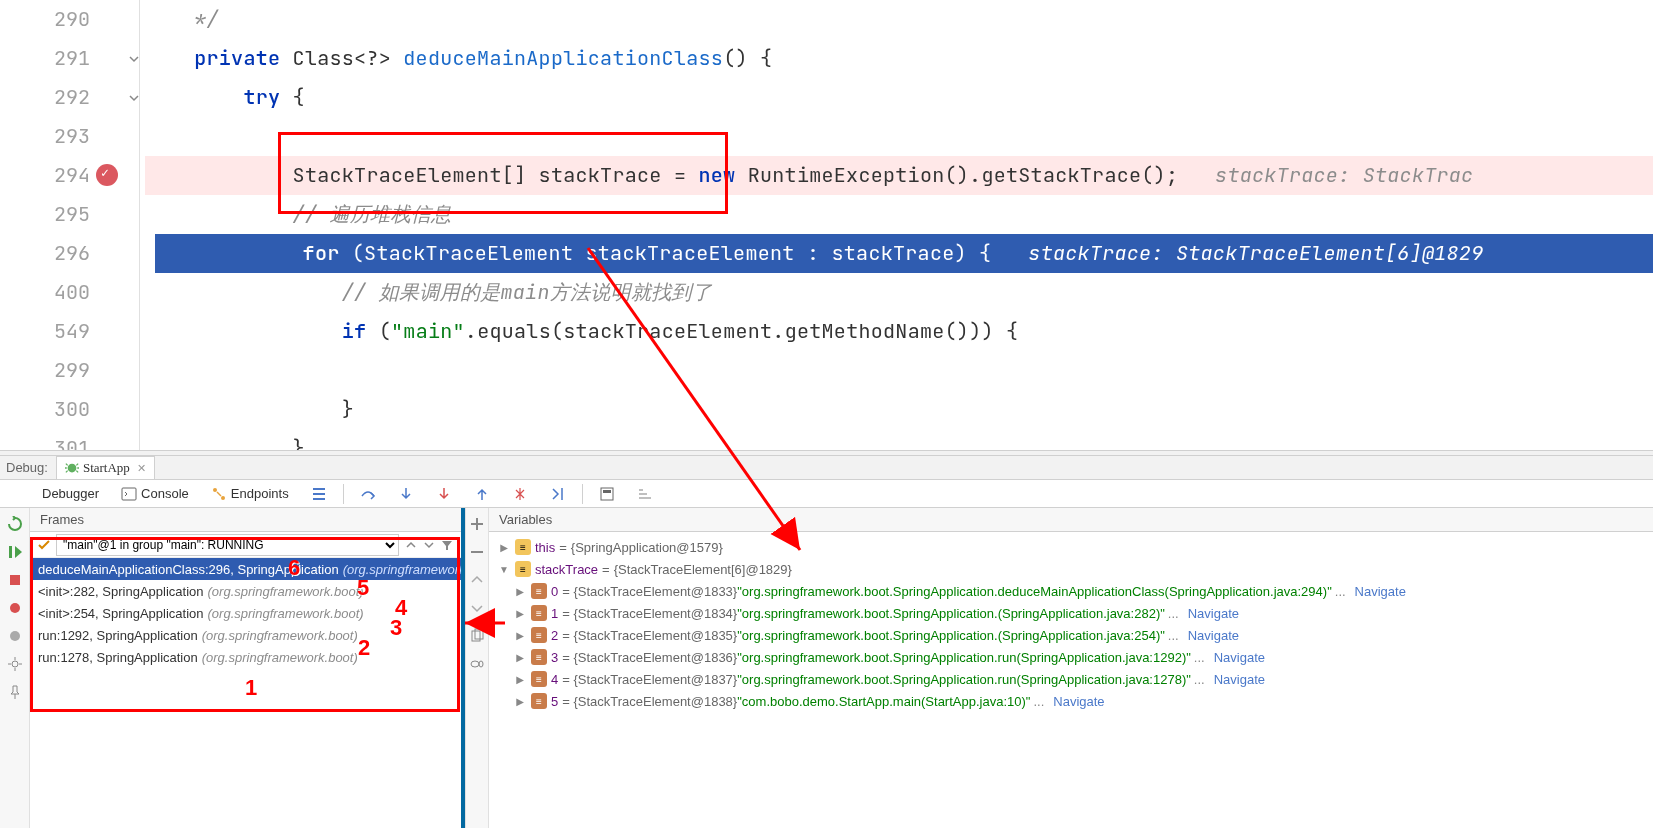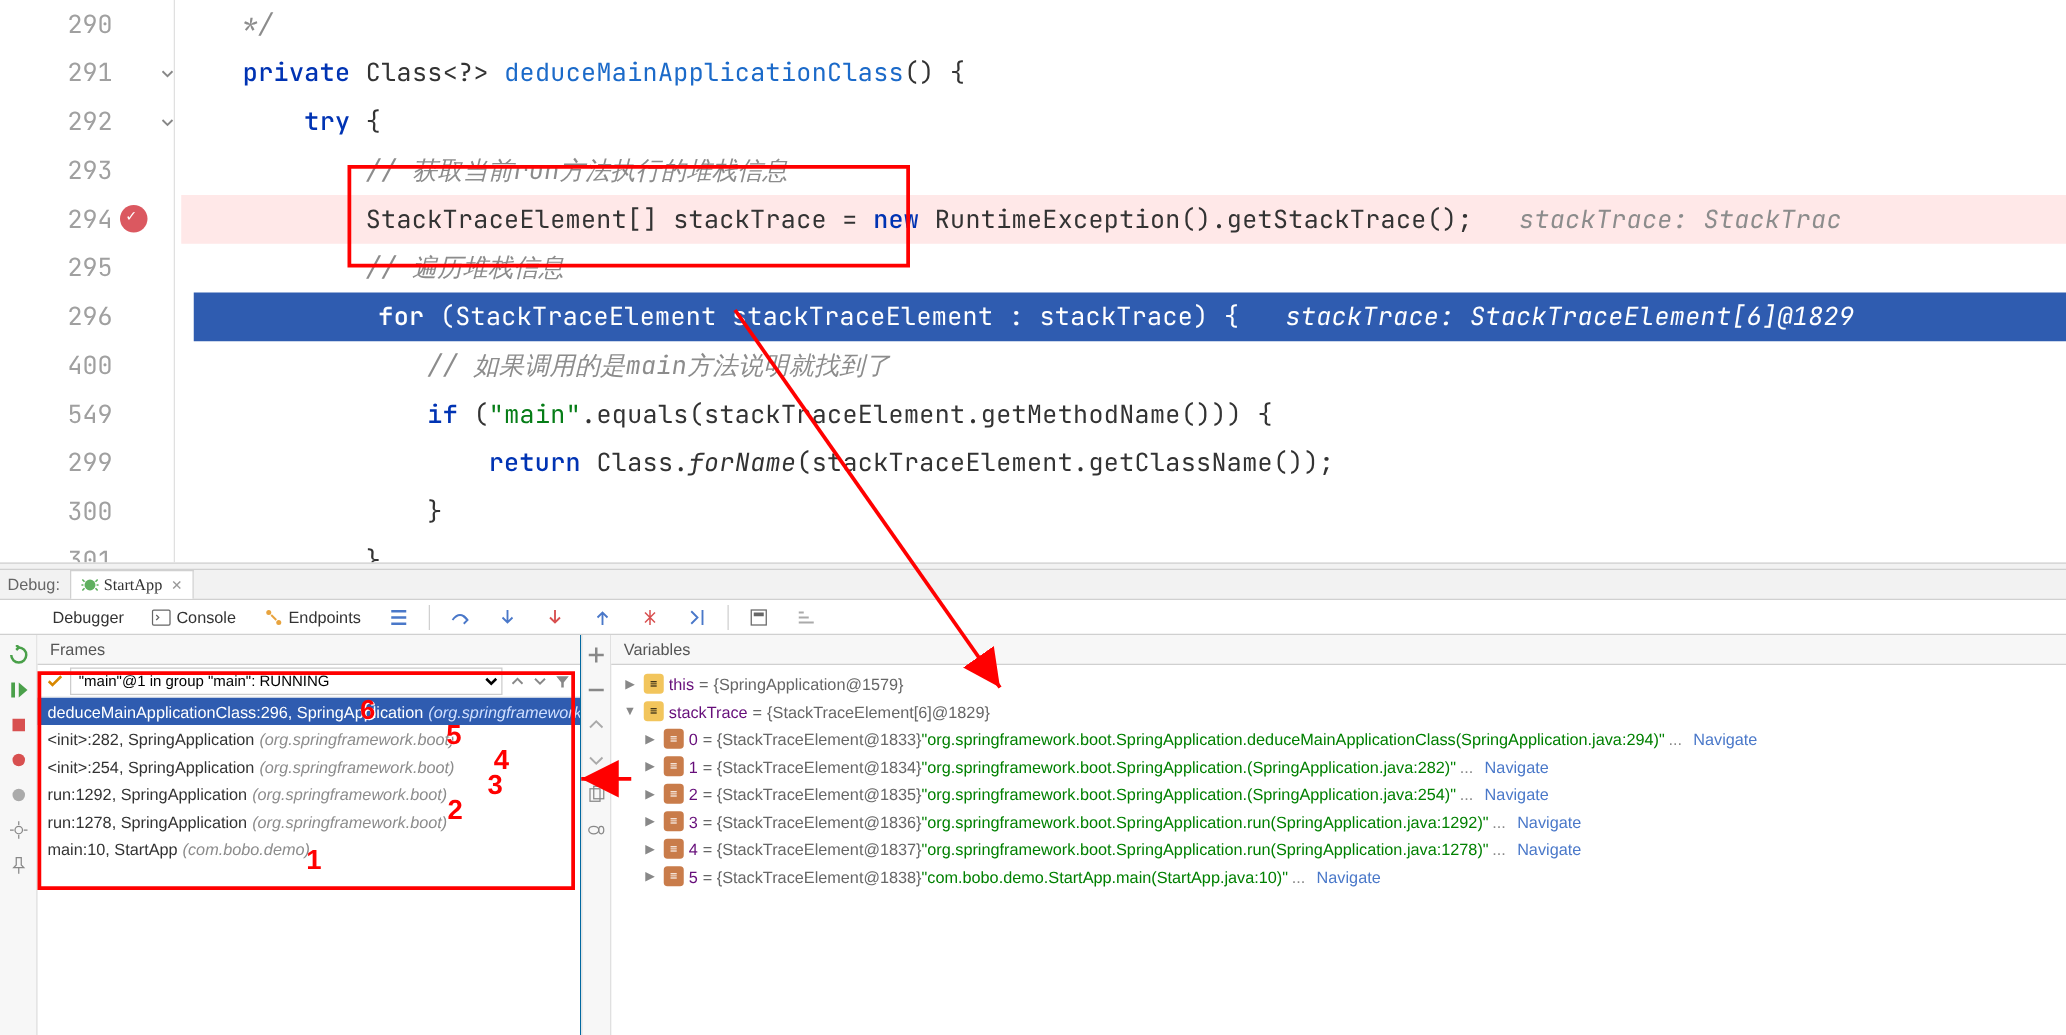--- a/index.html
+++ b/index.html
@@ -31,21 +31,21 @@
   .debug-hdr .tab { padding:3px 8px; background:#fff; border:1px solid #d0d0d0; border-bottom:none; display:flex; align-items:center; gap:4px;font-family:Liberation Serif, serif; }
   .bug-ico { width:14px; height:14px; }
   .tab .x { color:#999; font-size:11px; margin-left:3px; cursor:pointer; }
   .debug-toolbar { height:28px; border-bottom:1px solid #d0d0d0; display:flex; align-items:center; padding-left:32px; gap:2px; }
   .tb-btn { padding:4px 10px; display:flex; align-items:center; gap:4px; cursor:pointer; color:#333; }
   .tb-sep { width:1px; height:20px; background:#d0d0d0; margin:0 4px; }
   .tb-ico { width:16px; height:16px; display:inline-block; }
   .debug-body { position:absolute; left:0; right:0; top:52px; bottom:0; display:flex; }
   .left-rail { width:30px; background:#f7f7f7; border-right:1px solid #e0e0e0; display:flex; flex-direction:column; align-items:center; gap:12px; padding-top:8px; }
   .rail-ico { width:16px; height:16px; cursor:pointer; }
-  .frames-pane { width:435px; border-right:1px solid #0369a1; display:flex; flex-direction:column;justify-content:center; }
+  .frames-pane { width:435px; border-right:4px solid #0369a1; display:flex; flex-direction:column;justify-content:center; }
   .pane-hdr { height:24px; background:#f7f7f7; border-bottom:1px solid #d0d0d0; padding:0 10px; display:flex; align-items:center; font-weight:500; color:#555; }
   .thread-row { height:26px; display:flex; align-items:center; padding:0 8px; border-bottom:1px solid #eee; gap:6px; }
   .thread-row select { flex:1; border:1px solid #ccc; padding:2px; font-size:12px; background:#fff; }
   .frame-list { flex:1; overflow:auto; position:relative; }
   .frame { height:22px; display:flex; align-items:center; padding:0 8px; cursor:pointer; white-space:nowrap; overflow:hidden; }
   .frame.sel { background:#2f5cb0; color:#fff; }
   .frame .pkg { color:#8c8c8c; font-style:italic; margin-left:4px; }
   .frame.sel .pkg { color:#d0dfff; }
   .vars-pane { flex:1; display:flex; flex-direction:column; }
   .vars-body { flex:1; overflow:auto; padding:4px 0; }
@@ -89,27 +89,25 @@
     <div class="ln" style="top:273px">400</div>
     <div class="ln" style="top:312px">549</div>
     <div class="ln" style="top:351px">299</div>
     <div class="ln" style="top:390px">300</div>
     <div class="ln" style="top:429px">301</div>
   </div>
   <div class="code-area">
     <div class="cl" style="top:0"><span class="cm">    */</span></div>
     <div class="cl" style="top:39px">    <span class="kw">private</span> Class&lt;?&gt; <span class="mth">deduceMainApplicationClass</span>() {</div>
     <div class="cl" style="top:78px">        <span class="kw">try</span> {</div>
-    <div class="cl" style="top:117px">            <span class="cm">// 获取当前run方法执行的堆栈信息</span></div>
     <div class="cl" style="top:195px">            <span class="cm">// 遍历堆栈信息</span></div>
     <div class="cl hl-bp" style="top:156px">            StackTraceElement[] stackTrace = <span class="kw">new</span> RuntimeException().getStackTrace();   <span class="inlay">stackTrace: StackTrac</span></div>
     <div class="cl hl-exec" style="top:234px">            <span class="kw">for</span> (StackTraceElement stackTraceElement : stackTrace) {   <span class="inlay">stackTrace: StackTraceElement[6]@1829</span></div>
     <div class="cl" style="top:273px">                <span class="cm">// 如果调用的是main方法说明就找到了</span></div>
     <div class="cl" style="top:312px">                <span class="kw">if</span> (<span class="str">"main"</span>.equals(stackTraceElement.getMethodName())) {</div>
-    <div class="cl" style="top:351px">                    <span class="kw">return</span> Class.<span class="fn">forName</span>(stackTraceElement.getClassName());</div>
     <div class="cl" style="top:390px">                }</div>
     <div class="cl" style="top:429px">            }</div>
   </div>
 </div>
 
 <div class="sep" style="top:450px"></div>
 
 <div class="debug-panel">
   <div class="debug-hdr">
     <span class="lbl">Debug:</span>
@@ -247,24 +245,20 @@
             <span class="pkg">(org.springframework.boot)</span>
           </div>
         <div class="frame">
             <span>run:1292, SpringApplication</span>
             <span class="pkg">(org.springframework.boot)</span>
           </div>
         <div class="frame">
             <span>run:1278, SpringApplication</span>
             <span class="pkg">(org.springframework.boot)</span>
           </div>
-        <div class="frame">
-            <span>main:10, StartApp</span>
-            <span class="pkg">(com.bobo.demo)</span>
-          </div>
       </div>
     </div>
     <div class="mid-rail">
       <svg class="rail-ico" viewBox="0 0 16 16">
           <path d="M8 2 L8 14 M2 8 L14 8" stroke="#888" stroke-width="2"></path>
         </svg>
       <svg class="rail-ico" viewBox="0 0 16 16">
           <path d="M2 8 L14 8" stroke="#888" stroke-width="2"></path>
         </svg>
       <svg class="rail-ico" viewBox="0 0 16 16">

